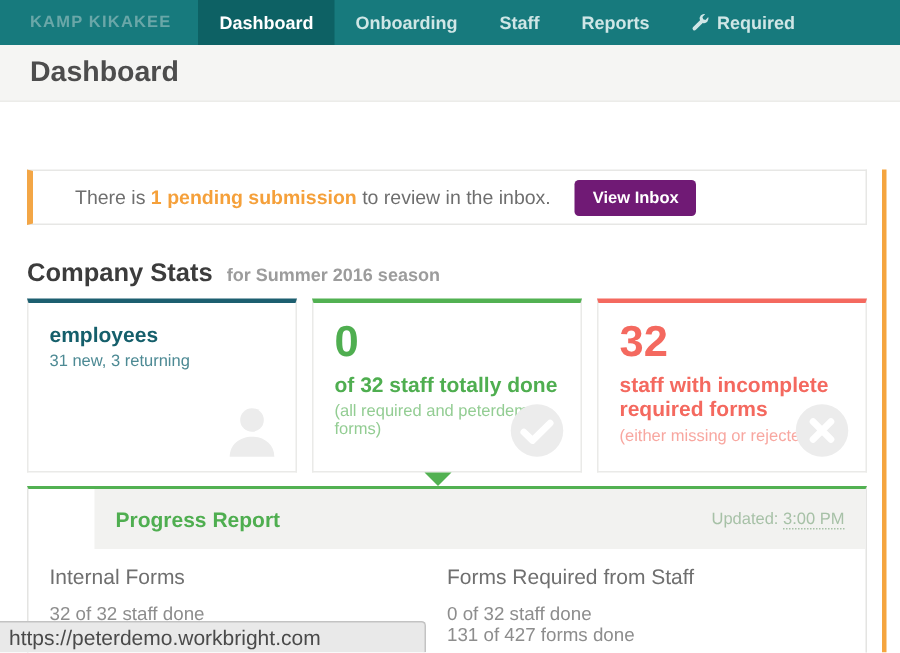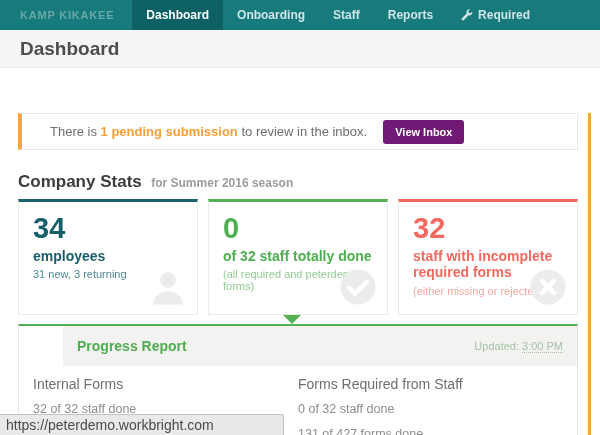--- a/index.html
+++ b/index.html
@@ -149,21 +149,21 @@
     justify-content: space-between;
     padding: 0 14px;
     margin-left: 44px;
   }
   .progress-title { font-size: 14px; font-weight: bold; color: #4fae50; }
   .progress-updated { font-size: 11px; color: #a7c1a7; }
   .progress-updated .time { border-bottom: 1px dotted #a7c1a7; cursor: help; }
   .progress-body { display: flex; padding: 10px 14px 14px 14px; }
   .progress-col { width: 50%; }
   .col-title { font-size: 14px; color: #6f6f6f; margin-bottom: 10px; }
-  .col-row { font-size: 12.5px; color: #8d8d8d; margin-bottom: 11px; }
+  .col-row { font-size: 12.5px; color: #8d8d8d; }
   .col-row:last-child { margin-bottom: 0; }
 
   
   .orange-stripe {
     position: absolute;
     top: 113px;
     bottom: 0;
     right: 9px;
     width: 3px;
     background: #f5a53f;
@@ -224,21 +224,20 @@
   </div>
 
   <div class="stats-heading">
     <span class="stats-title">Company Stats</span>
     <span class="stats-subtitle">for Summer 2016 season</span>
   </div>
 
   <div class="cards">
 
     <div class="card card-teal">
-      <div class="card-value">34</div>
       <div class="card-label">employees</div>
       <div class="card-sub">31 new, 3 returning</div>
       <span class="card-icon">
         <svg viewBox="0 0 24 24" fill="#ececec">
           <circle cx="12" cy="8" r="4.5"></circle>
           <path d="M3.5 22c0-4.6 3.8-7.6 8.5-7.6s8.5 3 8.5 7.6z"></path>
         </svg>
       </span>
     </div>
 

